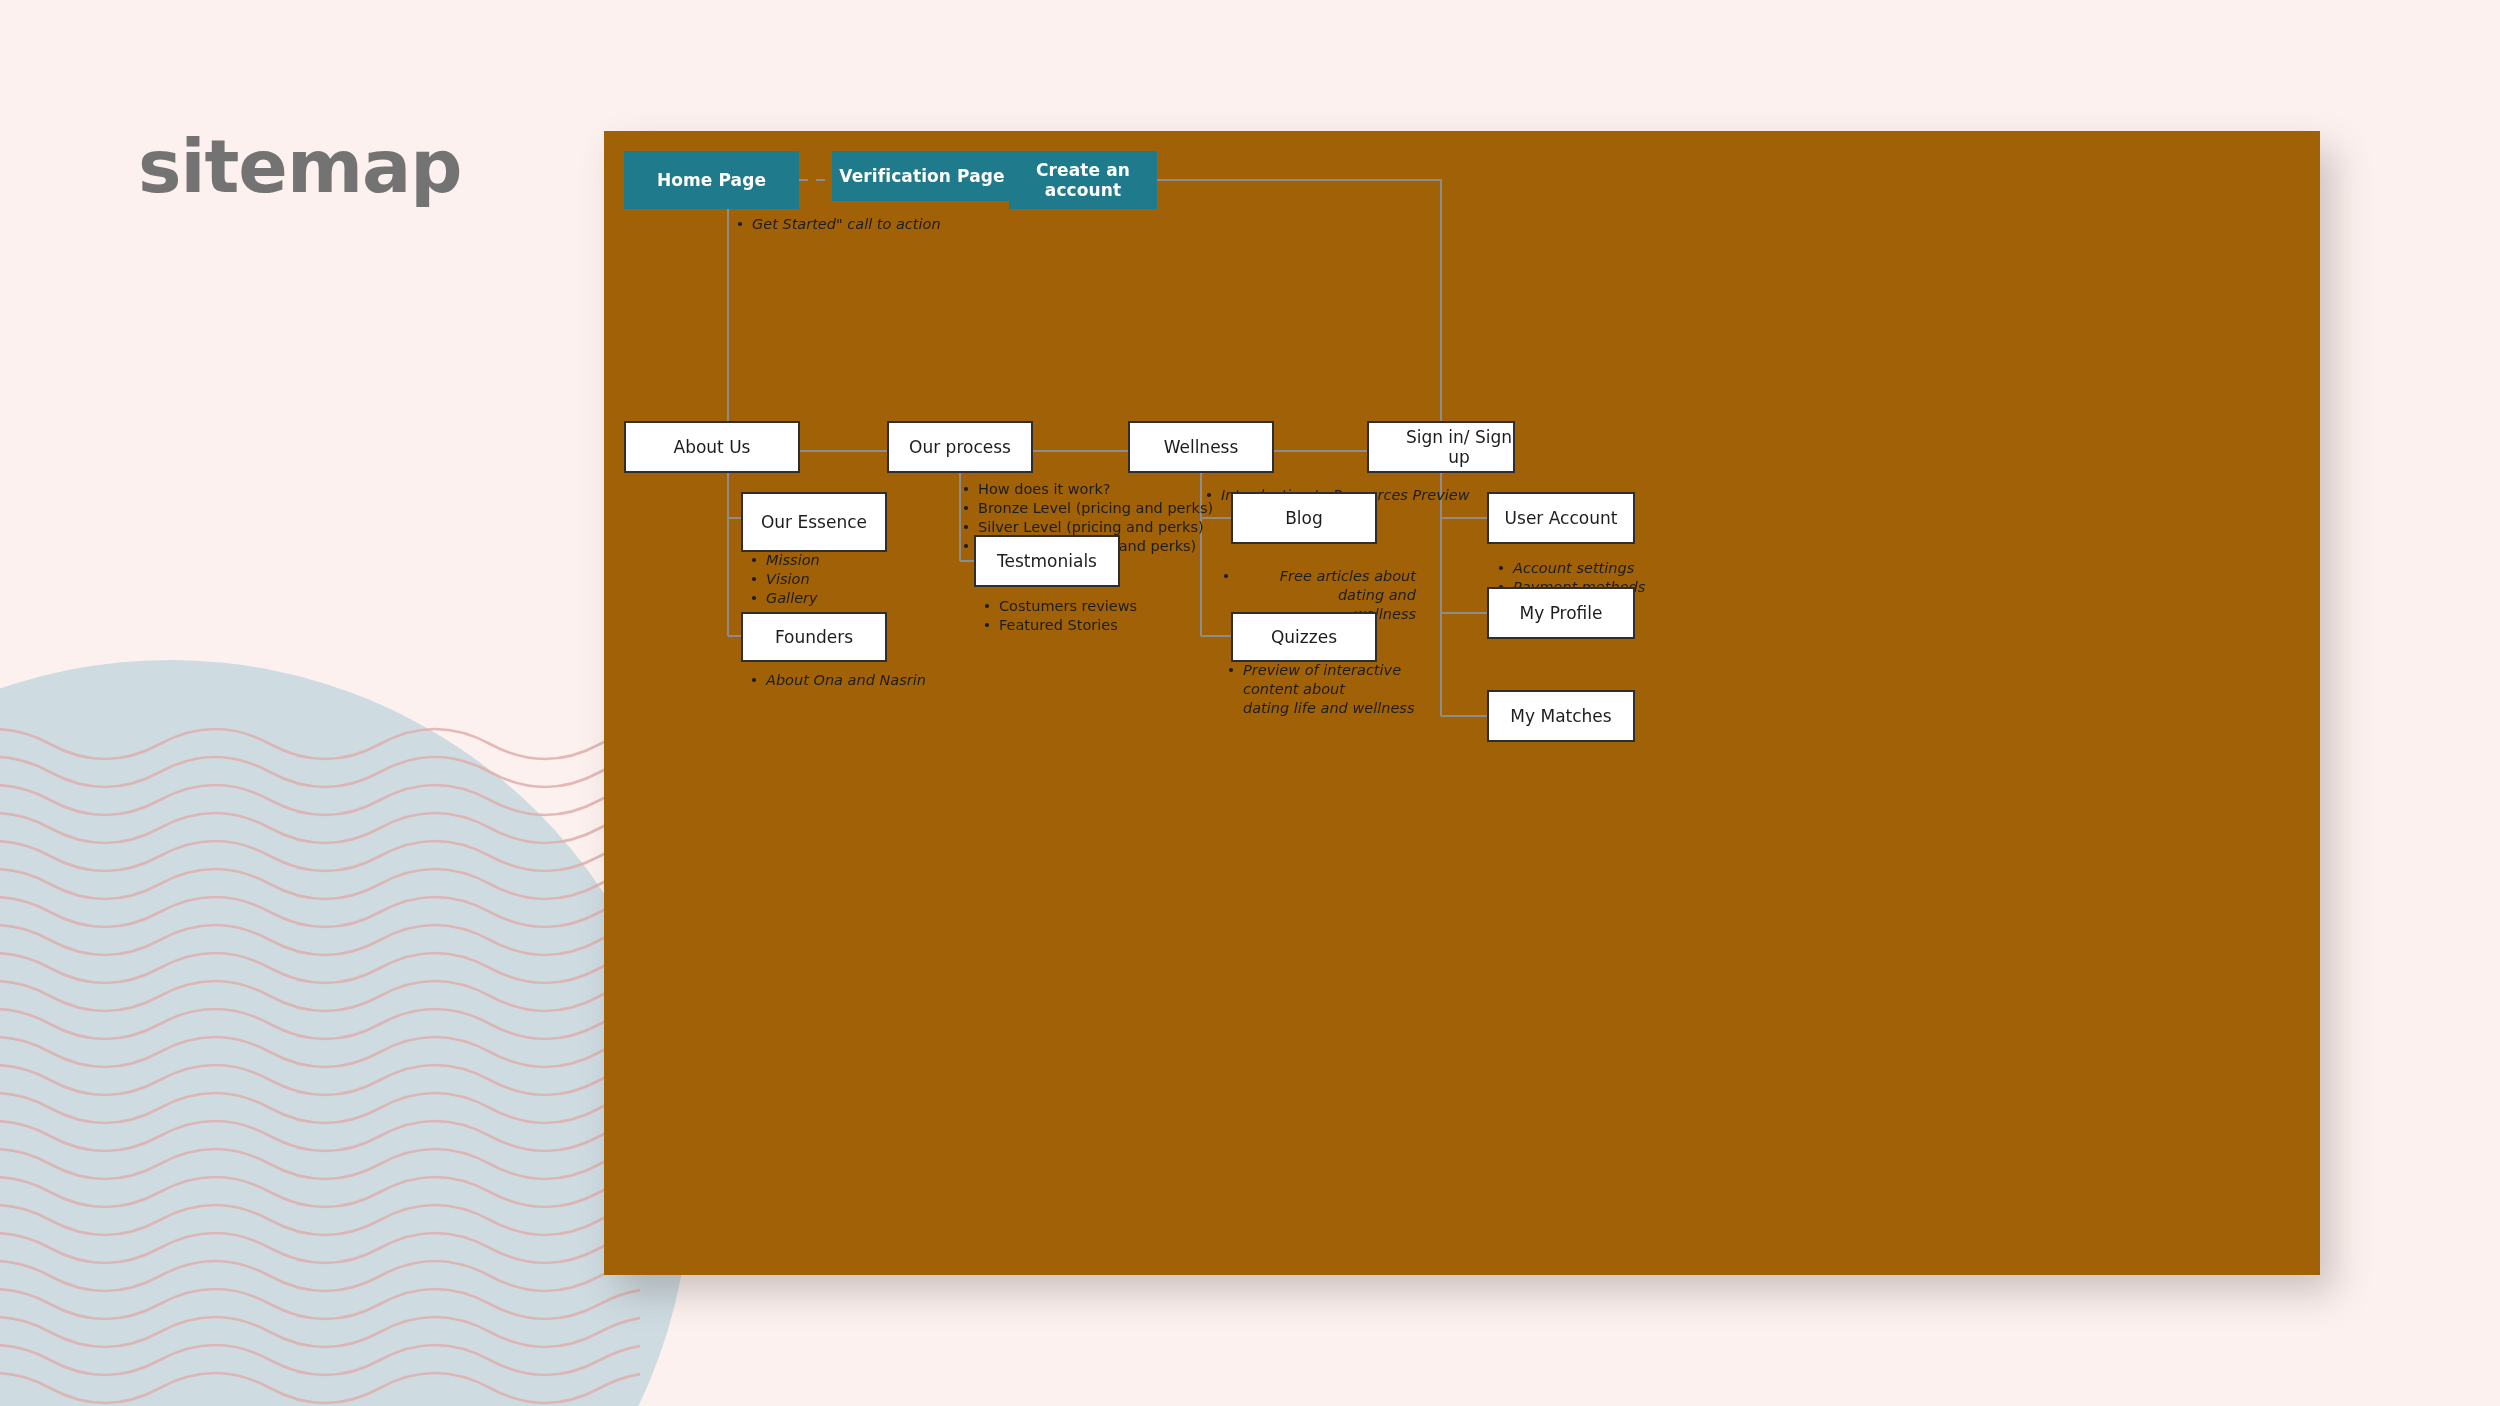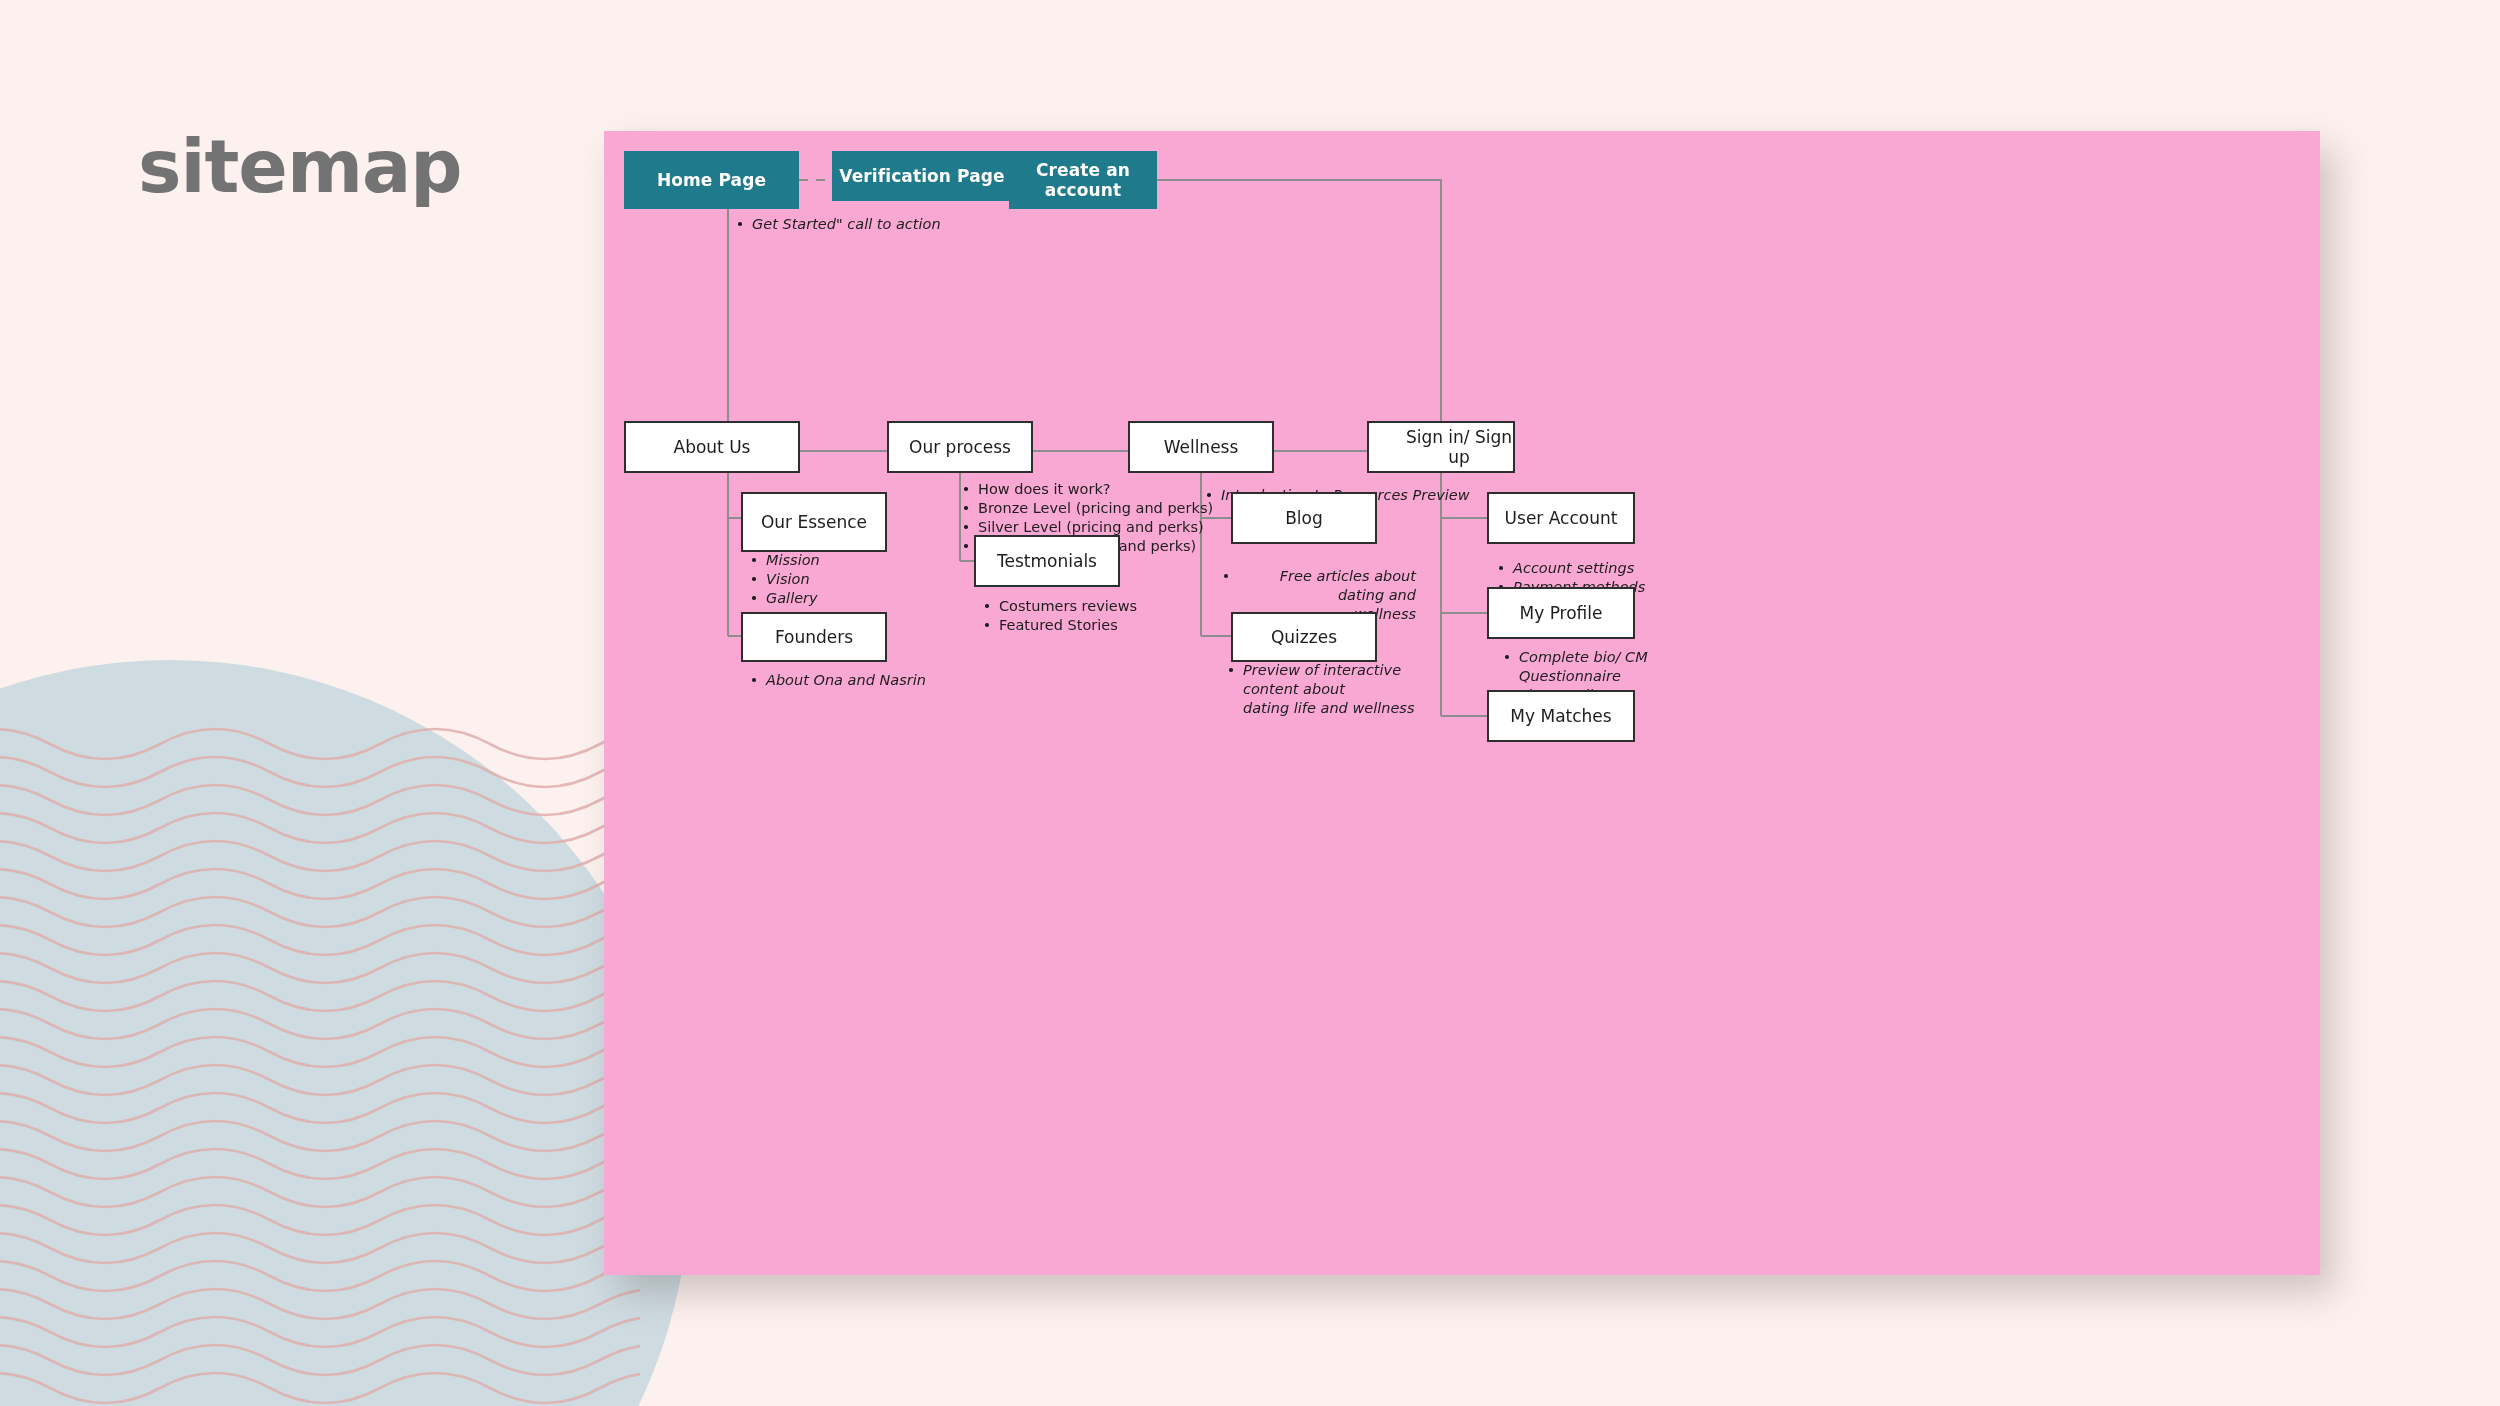--- a/index.html
+++ b/index.html
@@ -20,21 +20,21 @@
     position:absolute;left:138px;top:130px;
     font-size:73px;font-weight:700;color:#737373;
     letter-spacing:-1px;line-height:1;
     font-family:"DejaVu Sans","Liberation Sans",sans-serif;
   }
 
   
   .card{
     position:absolute;left:604px;top:131px;
     width:1716px;height:1144px;
-    background:#f9a8d4;
+    background:#a16207;
     box-shadow:14px 18px 34px rgba(90,80,78,0.28);
   }
   .canvas{position:absolute;left:0;top:0;width:1716px;height:1144px;}
 
   
   .wires{position:absolute;left:0;top:0;width:1716px;height:1144px;}
 
   
   .node{
     position:absolute;box-sizing:border-box;
@@ -250,27 +250,20 @@
       <div class="bullets italic" style="left:892px;top:428px;width:220px;">
         <ul>
           <li>Account settings</li>
           <li>Payment methods</li>
         </ul>
       </div>
 
       <div class="node plain" style="left:883px;top:456px;width:148px;height:52px;">
         <span>My Profile</span>
       </div>
-      <div class="bullets italic" style="left:898px;top:517px;width:250px;">
-        <ul>
-          <li>Complete bio/ CM Questionnaire</li>
-          <li>Photo Gallery</li>
-          <li>User calendar</li>
-        </ul>
-      </div>
 
       <div class="node plain" style="left:883px;top:559px;width:148px;height:52px;">
         <span>My Matches</span>
       </div>
 
     </div>
   </div>
 </div>
 
 </body></html>

